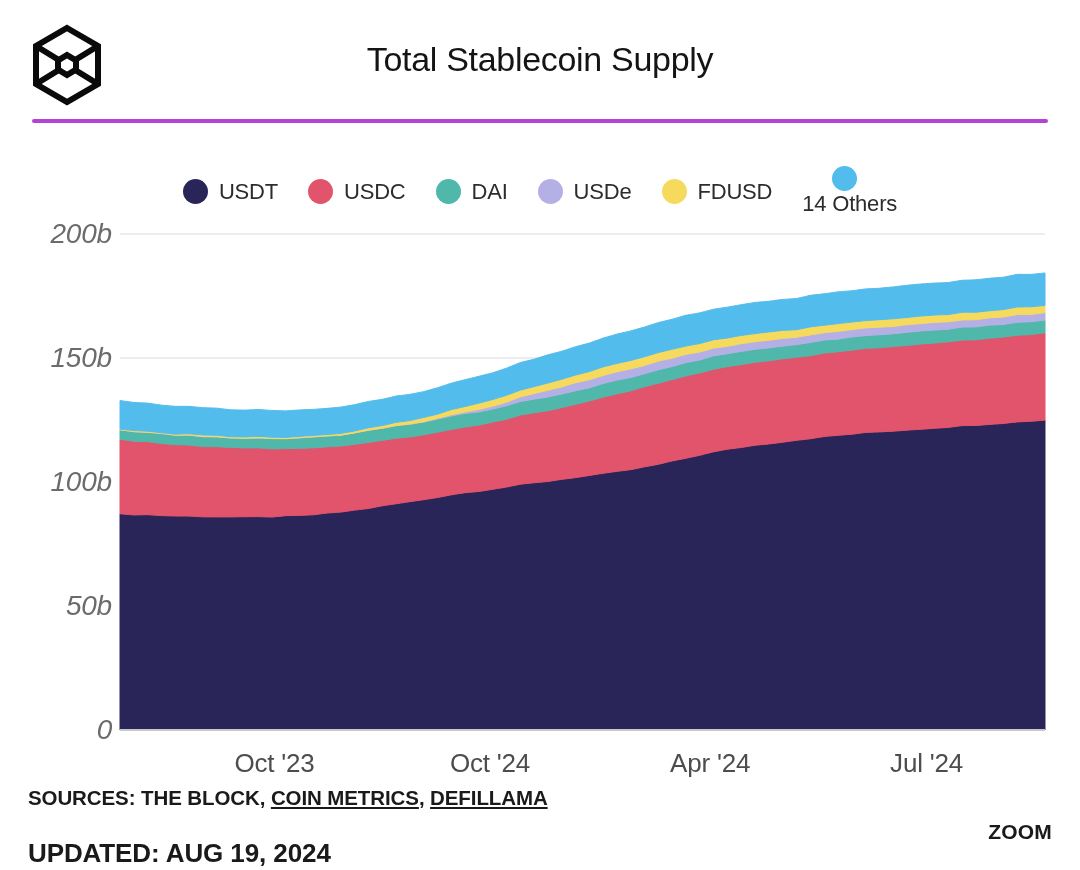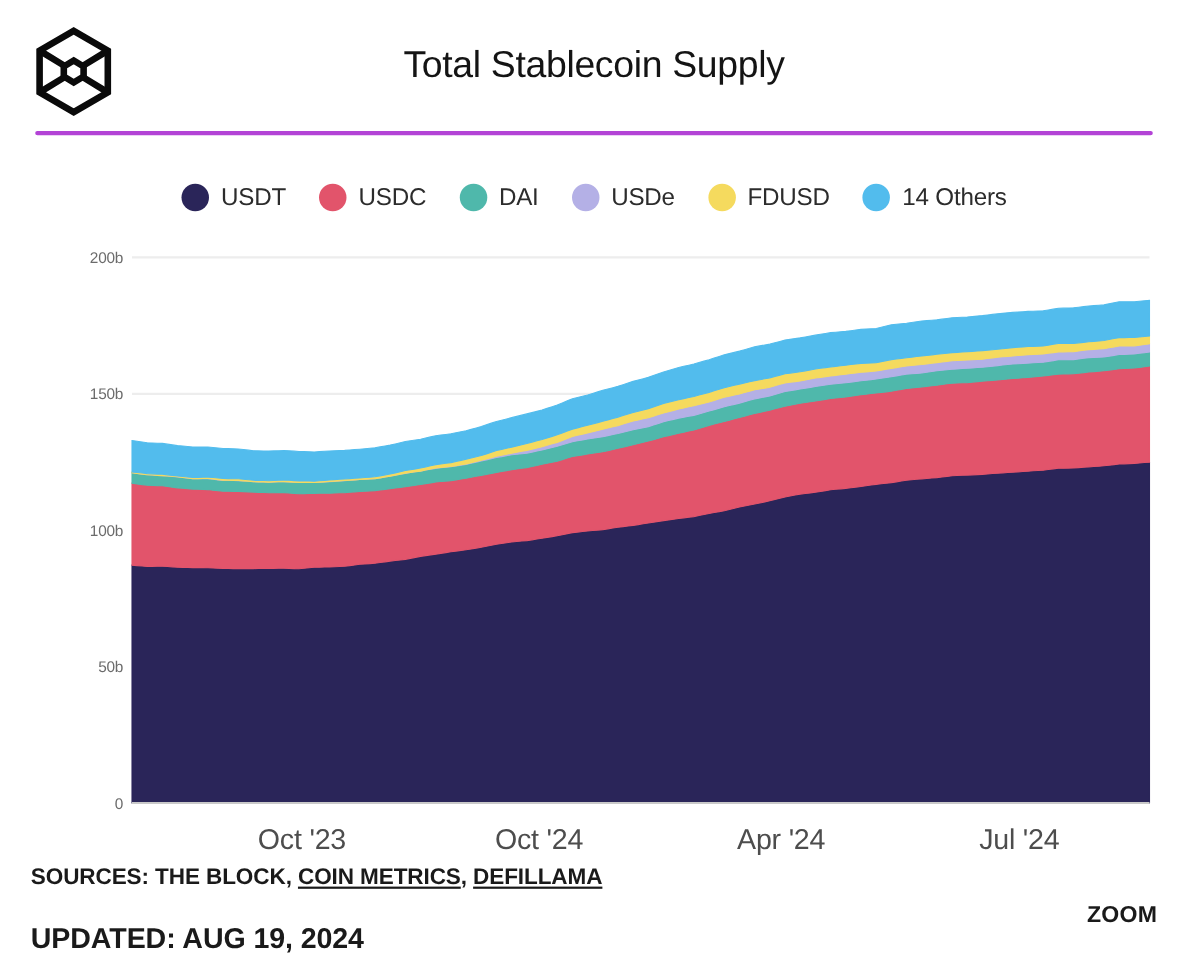--- a/index.html
+++ b/index.html
@@ -31,37 +31,38 @@
     background:#b343d6;border-radius:2px;
   }
 
   
   .legend{
     position:absolute;left:0;top:166px;width:1080px;
     display:flex;justify-content:center;align-items:center;
     gap:0px;
   }
   .legend-item{display:flex;align-items:center;margin-right:30px;}
-  .legend-item:last-child{margin-right:0;}
+  .legend-item:last-child{margin-right:0;flex-direction:column;}
   .legend-dot{
     width:25px;height:25px;border-radius:50%;
     display:inline-block;margin-right:11px;flex:0 0 auto;
   }
   .legend-label{
     font-size:22px;color:#2c2c2c;font-weight:400;letter-spacing:-0.2px;
     white-space:nowrap;
   }
 
   
   .plot-wrap{position:absolute;left:0;top:0;width:1080px;height:790px;}
   .y-labels{position:absolute;left:0;top:0;width:112px;height:790px;}
   .y-label{
     position:absolute;right:0;width:100px;text-align:right;
-    font-size:14px;color:#6b6b6b;letter-spacing:-0.2px;
+    font-size:28px;color:#6b6b6b;letter-spacing:-0.2px;
     transform:translateY(-50%);
+    font-style:italic;
   }
   .x-labels{position:absolute;left:0;top:0;width:1080px;height:790px;}
   .x-label{
     position:absolute;top:748px;
     font-size:26px;color:#4d4d4d;letter-spacing:-0.2px;
     transform:translateX(-50%);white-space:nowrap;
   }
   .svg-plot{position:absolute;left:0;top:0;width:1080px;height:790px;}
 
   

